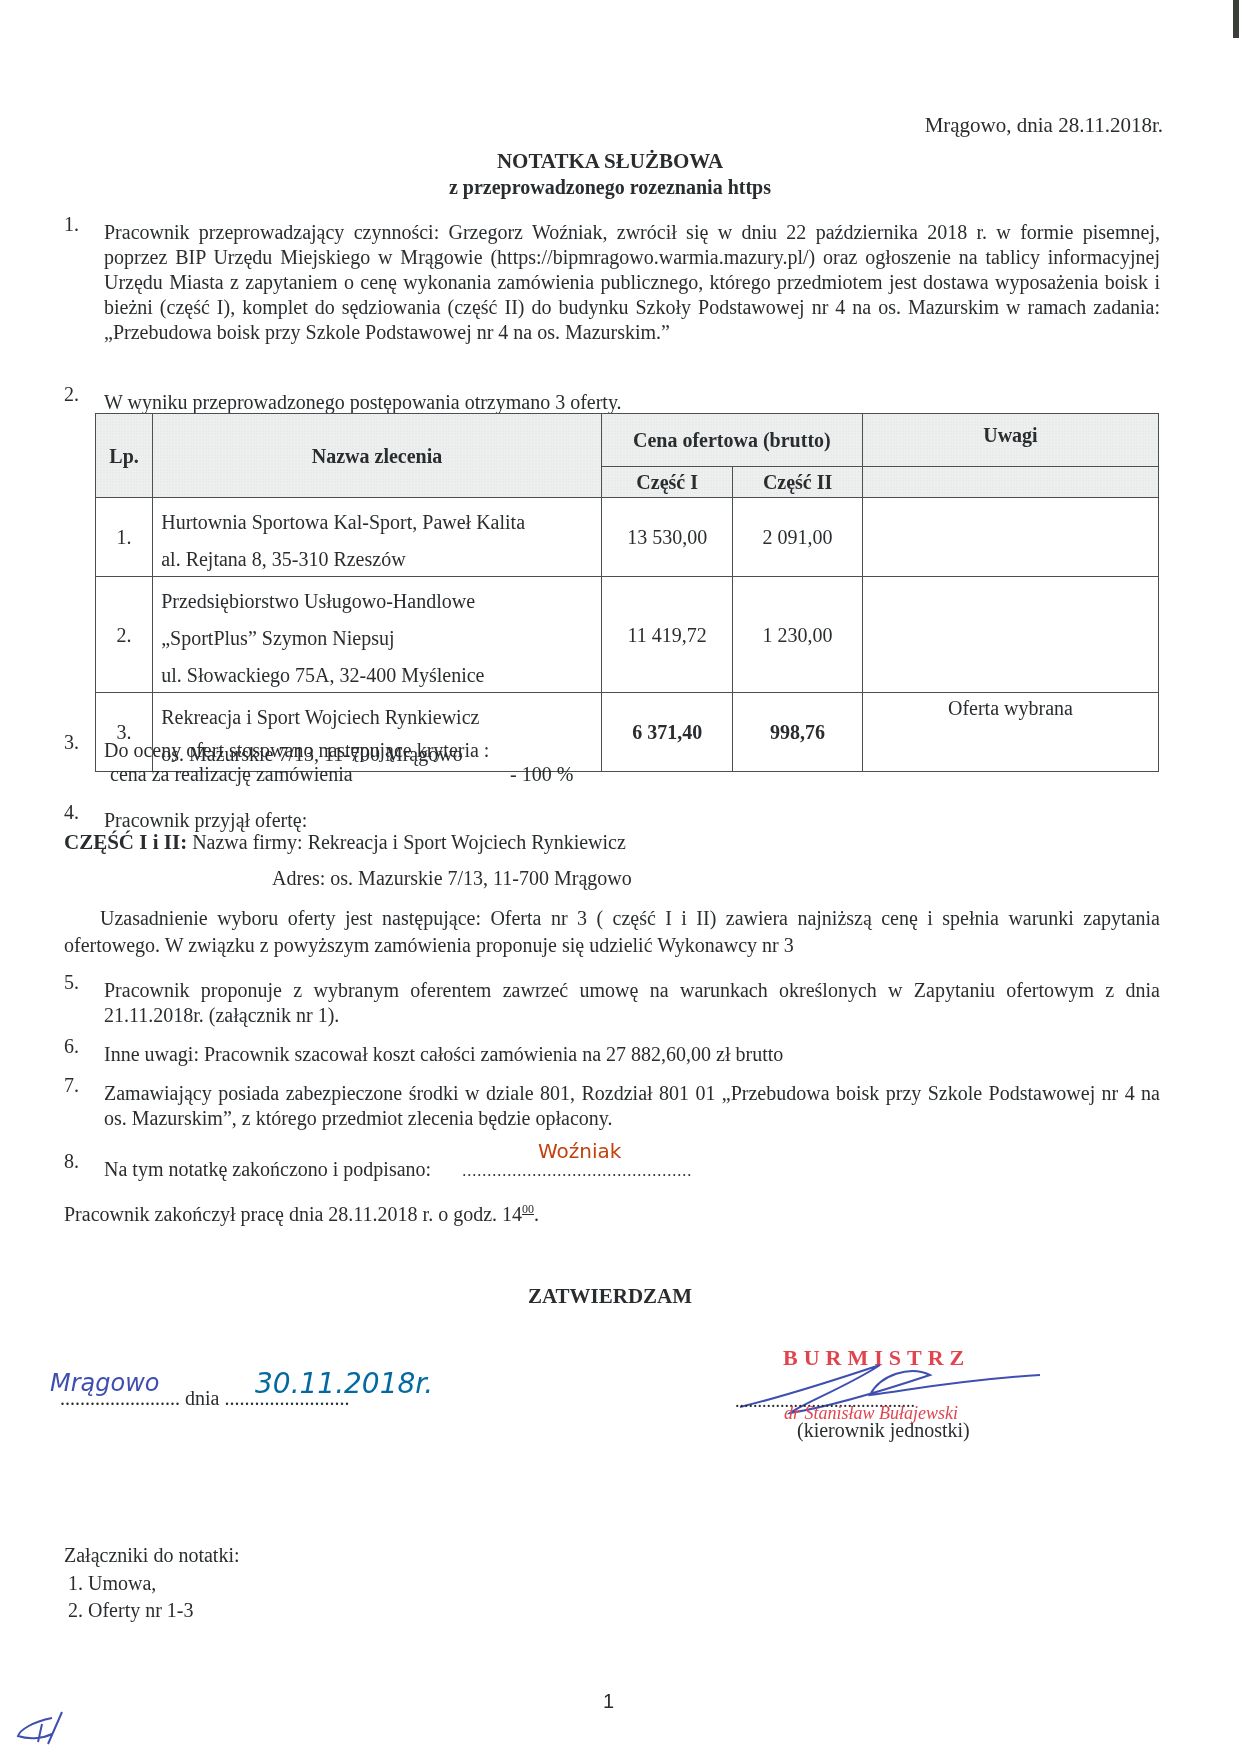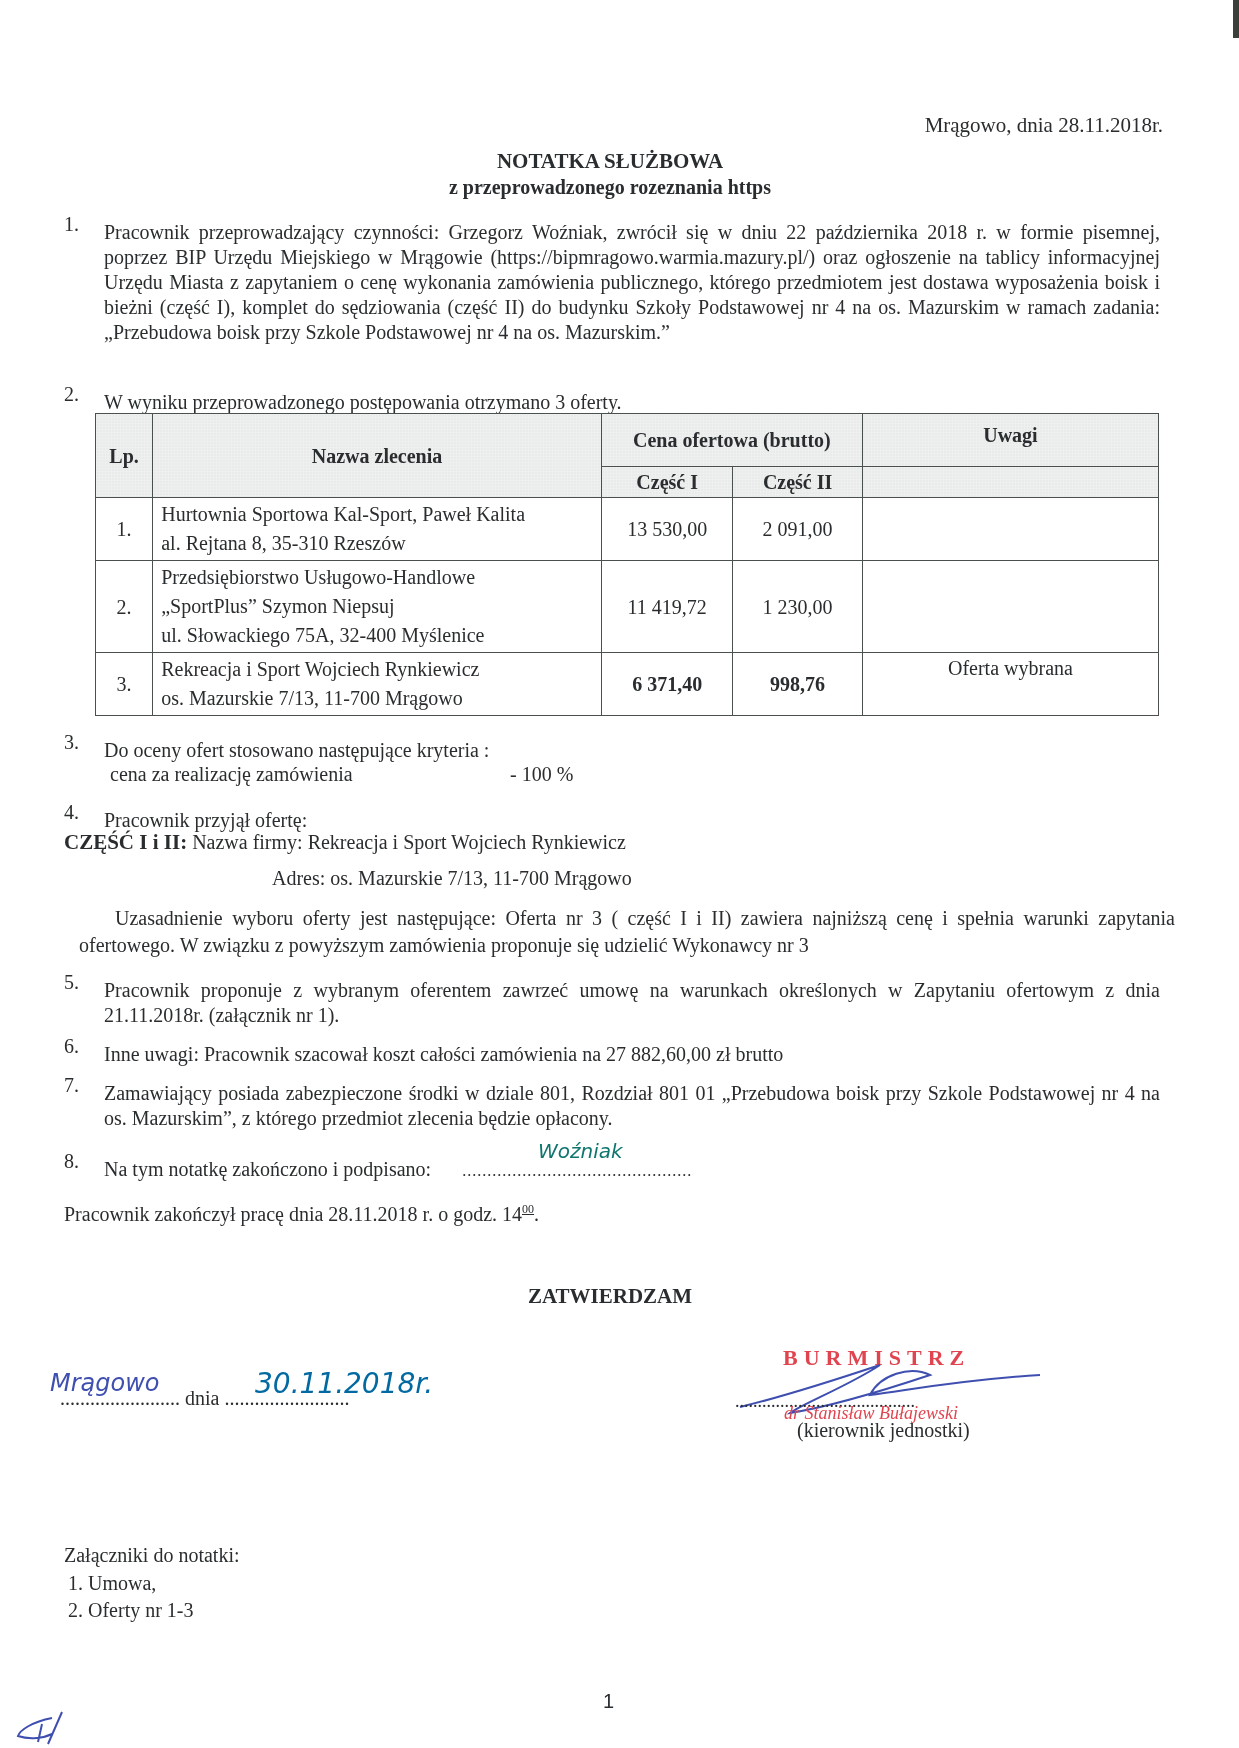--- a/index.html
+++ b/index.html
@@ -29,35 +29,35 @@
     background-color:#eef0ef;
     background-image:radial-gradient(#d6dad8 0.7px, transparent 0.8px);
     background-size:3px 3px;
   }
   .c-lp { width:40px; text-align:center; }
   .c-name { width:430px; text-align:left; font-family:"Liberation Serif", serif; }
   .c-p1 { width:114px; text-align:center; }
   .c-p2 { width:112px; text-align:center; }
   .c-uw { width:278px; text-align:center; }
   table.offers th.c-uw { vertical-align:top; padding-top:8px; }
-  .c-name div { line-height:29px; }
+  .c-name div { line-height:29px;margin-top:8px; }
   .bold { font-weight:bold; }
   .p3 { top:730px; }
   .crit { position:absolute; left:110px; top:761px; }
   .crit-val { position:absolute; left:510px; top:761px; }
   .p4 { top:800px; }
   .part-line { position:absolute; left:64px; top:829px; }
   .addr-line { position:absolute; left:272px; top:865px; }
-  .justify { position:absolute; left:64px; width:1096px; top:905px; line-height:27px; text-indent:36px; text-align:justify;margin-left:15px; }
+  .justify { position:absolute; left:64px; width:1096px; top:905px; line-height:27px; text-indent:36px; text-align:justify; }
   .p5 { top:970px; }
   .p6 { top:1034px; }
   .p7 { top:1073px; }
   .p8 { top:1149px; }
   .dots { letter-spacing:1px; }
-  .ink { color:#0f766e; font-family:"DejaVu Sans", sans-serif; font-style:italic; }
+  .ink { color:#c2410c; font-family:"DejaVu Sans", sans-serif; }
   .sig-small { position:absolute; left:538px; top:1138px; font-size:20px; }
   .finish { position:absolute; left:64px; top:1201px; }
   .finish sup { font-size:12px; text-decoration:underline; }
   .approve { position:absolute; left:0; width:1220px; text-align:center; top:1283px; font-weight:bold; font-size:21px; }
   .place-date { position:absolute; left:60px; top:1385px; font-size:20px; }
   .hand-place { position:absolute; left:50px; top:1368px; font-size:24px; color:#3f4fb0; font-style:italic; font-family:"DejaVu Sans", sans-serif; }
   .hand-date { position:absolute; left:255px; top:1366px; font-size:28px; color:#0369a1; font-style:italic; font-family:"DejaVu Sans", sans-serif; }
   .stamp-title { position:absolute; left:783px; top:1344px; color:#e0454f; font-weight:bold; font-size:22px; letter-spacing:6px; }
   .stamp-name { position:absolute; left:784px; top:1402px; color:#e0454f; font-style:italic; font-size:18px; }
   .sig-dots { position:absolute; left:735px; top:1390px; font-size:18px; }

